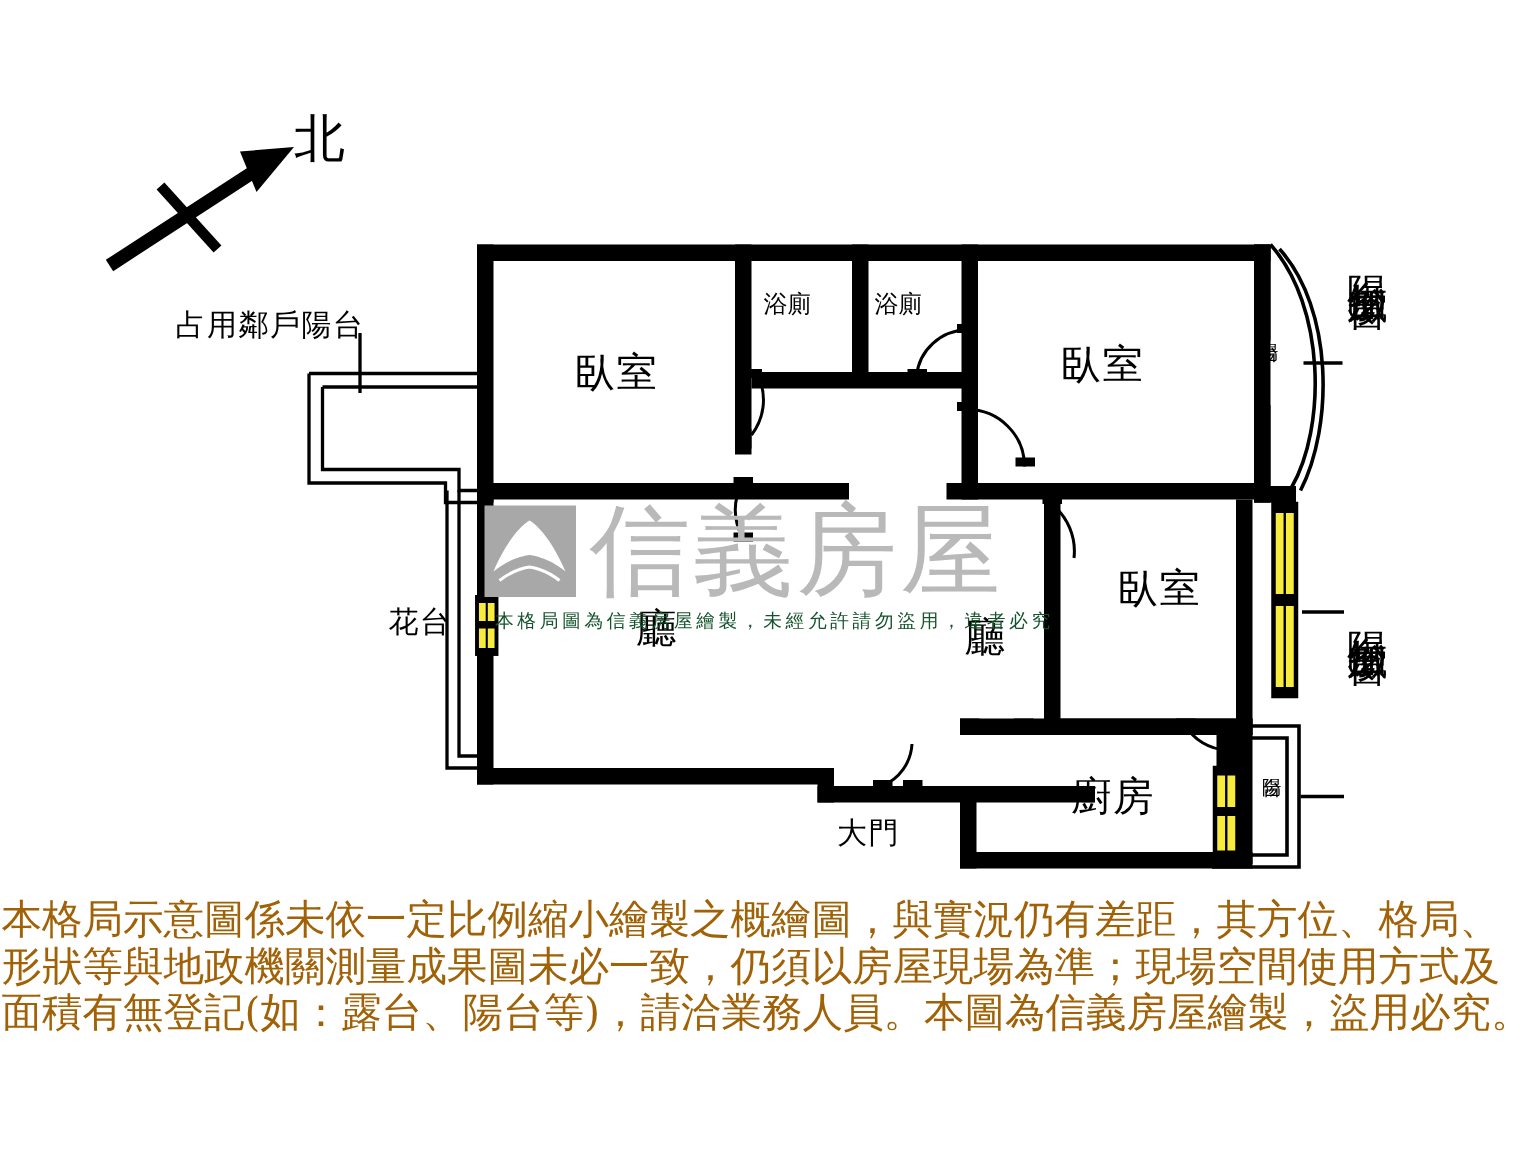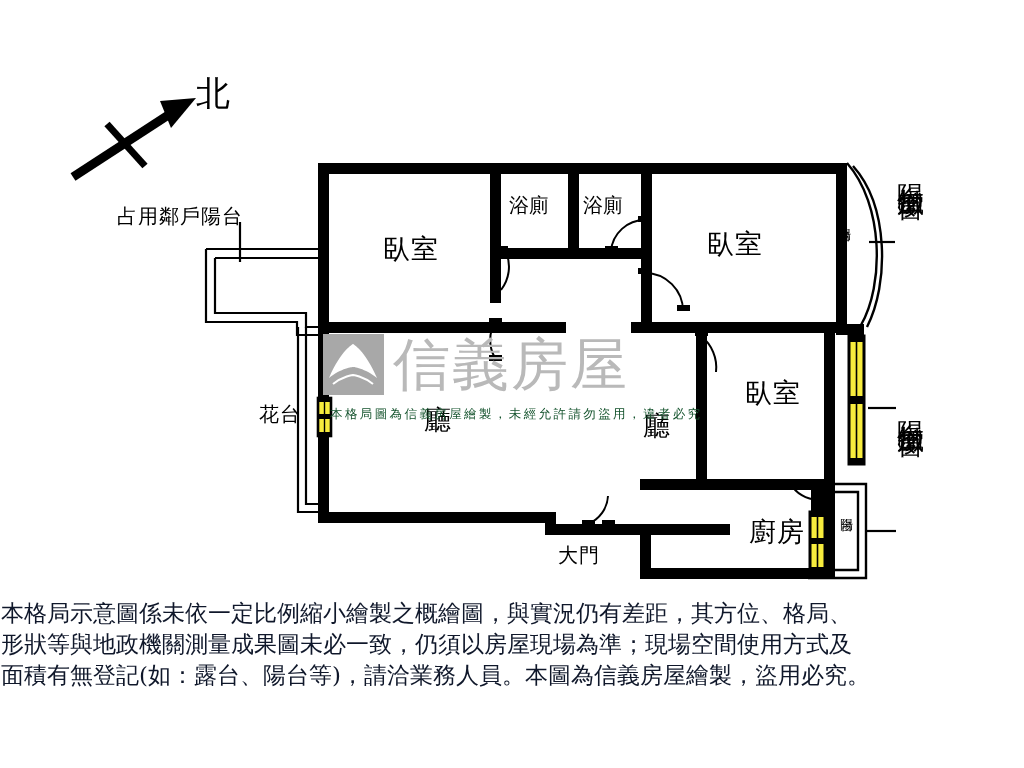--- a/index.html
+++ b/index.html
@@ -13,38 +13,38 @@
   #plan{position:absolute;left:0;top:0;width:1024px;height:768px;}
 
   .lbl{position:absolute;white-space:nowrap;line-height:1;
        font-family:"DejaVu Serif","Liberation Serif",serif;color:#000;}
   .vlbl{position:absolute;white-space:nowrap;line-height:1.02;
         font-family:"DejaVu Serif","Liberation Serif",serif;color:#000;
         writing-mode:vertical-rl;text-orientation:upright;}
 
   
   .rm      {font-size:27px;letter-spacing:1px;}
-  .rm-sm   {font-size:20px;letter-spacing:0px;}
+  .rm-sm   {font-size:16px;letter-spacing:0px;}
   .rm-tiny {font-size:13px;letter-spacing:0px;}
   .note    {font-size:20px;letter-spacing:1px;}
   .note-v  {font-size:27px;letter-spacing:2px;}
 
   
   #disclaimer{
     position:absolute;left:0;top:598px;width:856px;
     font-family:"DejaVu Serif","Liberation Serif",serif;
-    font-size:23px;line-height:31px;color:#0f172a;
+    font-size:27px;line-height:31px;color:#a16207;
     letter-spacing:0px;
   }
   #disclaimer div{white-space:nowrap;padding-left:1px;}
 
   
   #wm{position:absolute;left:323px;top:334px;display:flex;align-items:center;gap:9px;}
   #wm-mark{width:61px;height:61px;background:#a8a8a8;position:relative;overflow:hidden;}
-  #wm-text{font-size:57px;color:#b9b9b9;font-family:"DejaVu Serif","Liberation Serif",serif;
+  #wm-text{font-size:67px;color:#b9b9b9;font-family:"DejaVu Serif","Liberation Serif",serif;
            letter-spacing:2px;line-height:1;}
   #wm-sub{position:absolute;left:330px;top:406px;font-size:12.5px;color:#14532d;
           letter-spacing:2.4px;font-family:"DejaVu Serif","Liberation Serif",serif;}
 </style>
 </head>
 <body>
 
 <div id="stage">
 
   <svg id="plan" viewBox="0 0 1024 768">
@@ -213,21 +213,21 @@
   <div class="lbl rm-sm" style="left:583px;top:195px;">浴廁</div>
 
   <div class="lbl rm" style="left:707px;top:230px;">臥室</div>
 
   <div class="lbl rm" style="left:745px;top:379px;">臥室</div>
 
   <div class="lbl rm" style="left:424px;top:406px;">廳</div>
 
   <div class="lbl rm" style="left:643px;top:412px;">廳</div>
 
-  <div class="lbl rm" style="left:714px;top:518px;margin-left:35px;">廚房</div>
+  <div class="lbl rm" style="left:714px;top:518px;">廚房</div>
 
   <div class="vlbl rm-tiny" style="left:838px;top:218px;">陽台</div>
 
   <div class="vlbl rm-tiny" style="left:840px;top:508px;">陽台</div>
 
   <div class="lbl note" style="left:259px;top:404px;">花台</div>
 
   <div class="lbl note" style="left:558px;top:545px;text-align:center;">大門</div>
 
   <div class="vlbl note-v" style="left:897px;top:163px;">陽台加鐵窗</div>

